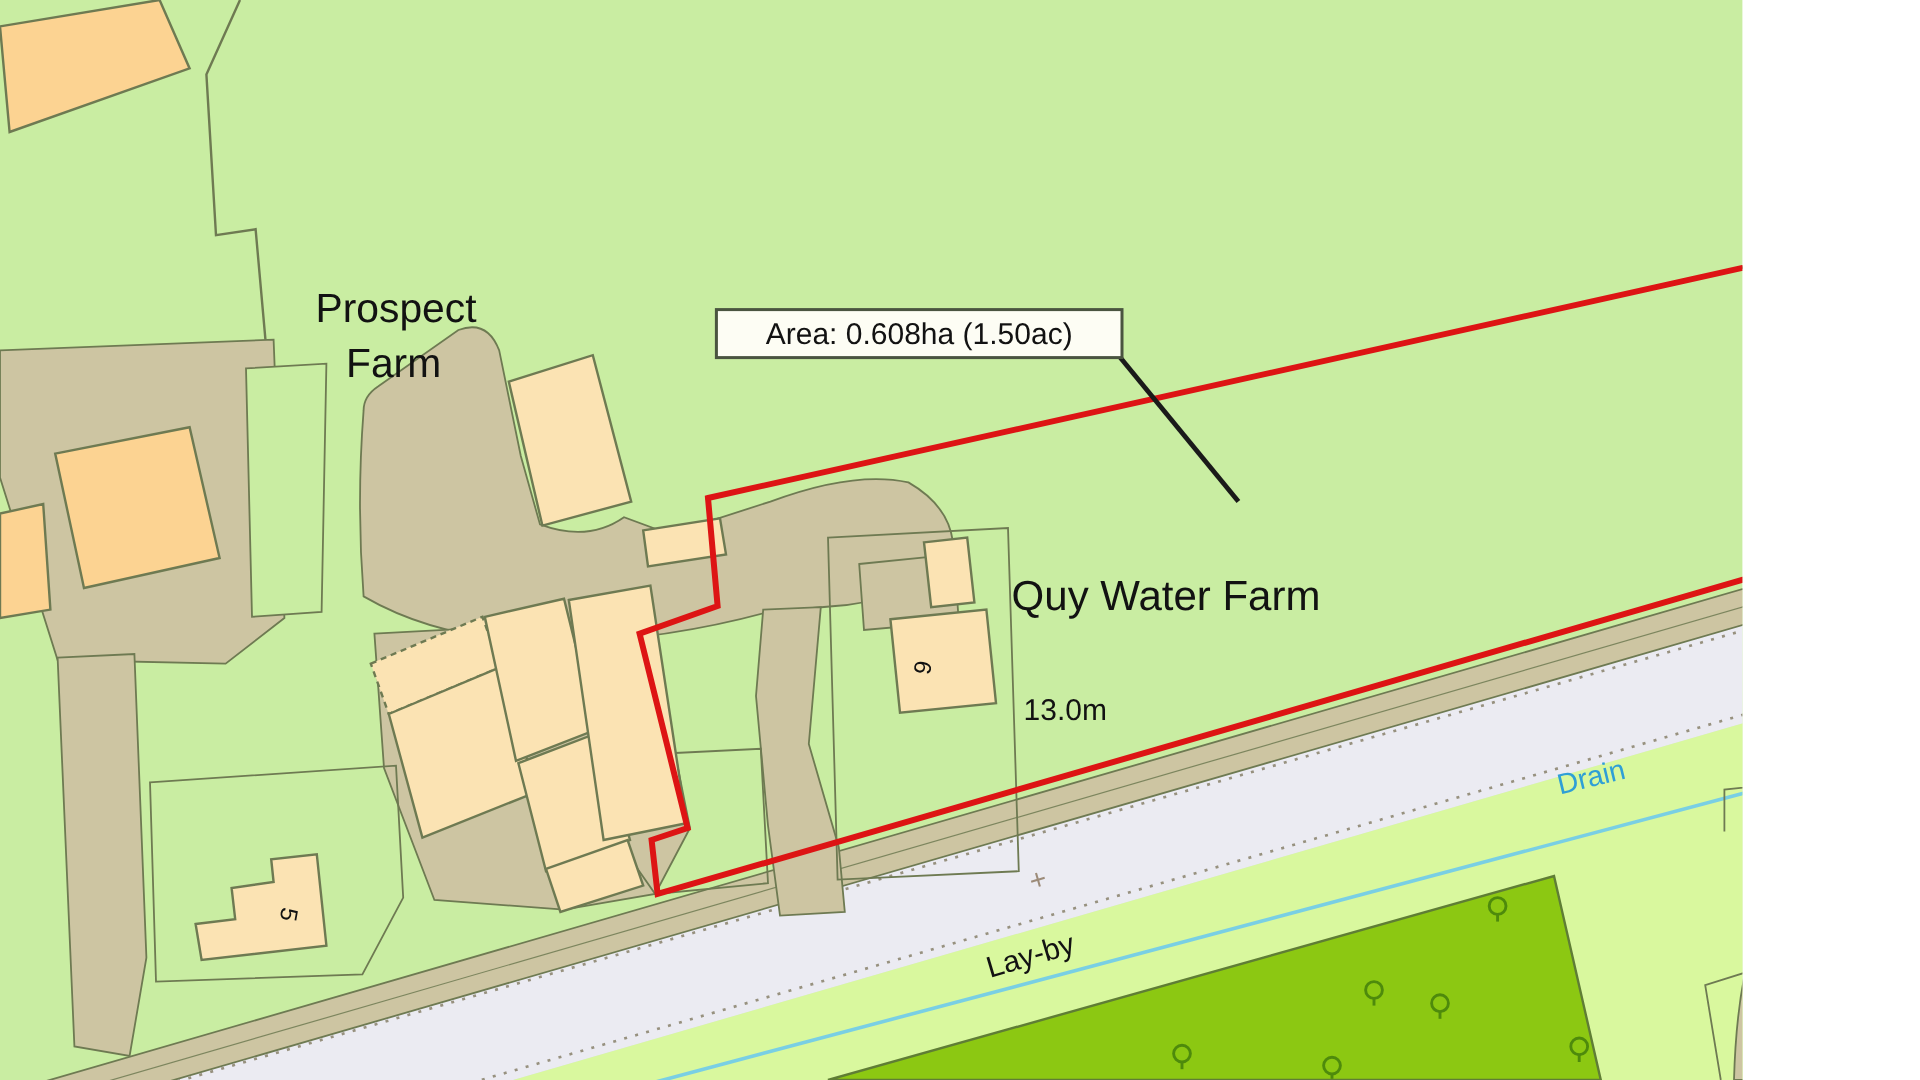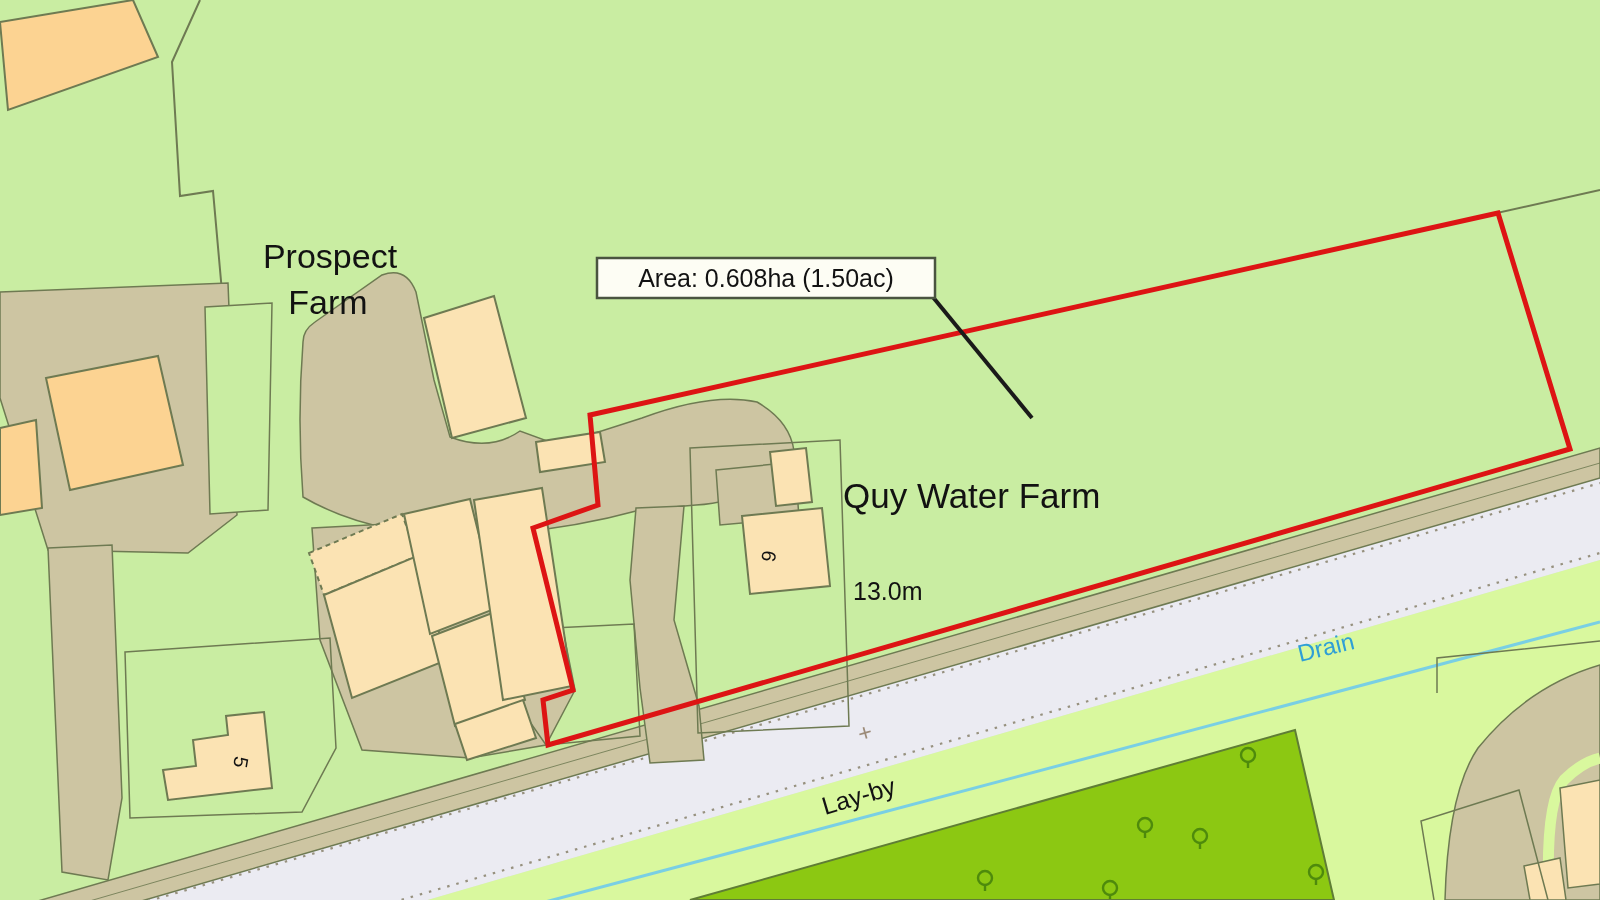--- a/index.html
+++ b/index.html
@@ -1,17 +1,17 @@
 <!DOCTYPE html>
 <html><head>
 <meta charset="utf-8">
 <style>
   html,body { margin:0; padding:0; background:#ffffff; }
   .stage {
-    position:relative; width:1600px; height:900px; overflow:hidden;
+    position:relative; width:1452px; height:900px; overflow:hidden;
     font-family:"Liberation Sans", sans-serif;
   }
   svg { display:block; }
   .map-label { fill:#121212; }
   .map-label-blue { fill:#2f9fd6; }
 </style>
 </head>
 <body>
 
 <div class="stage">

